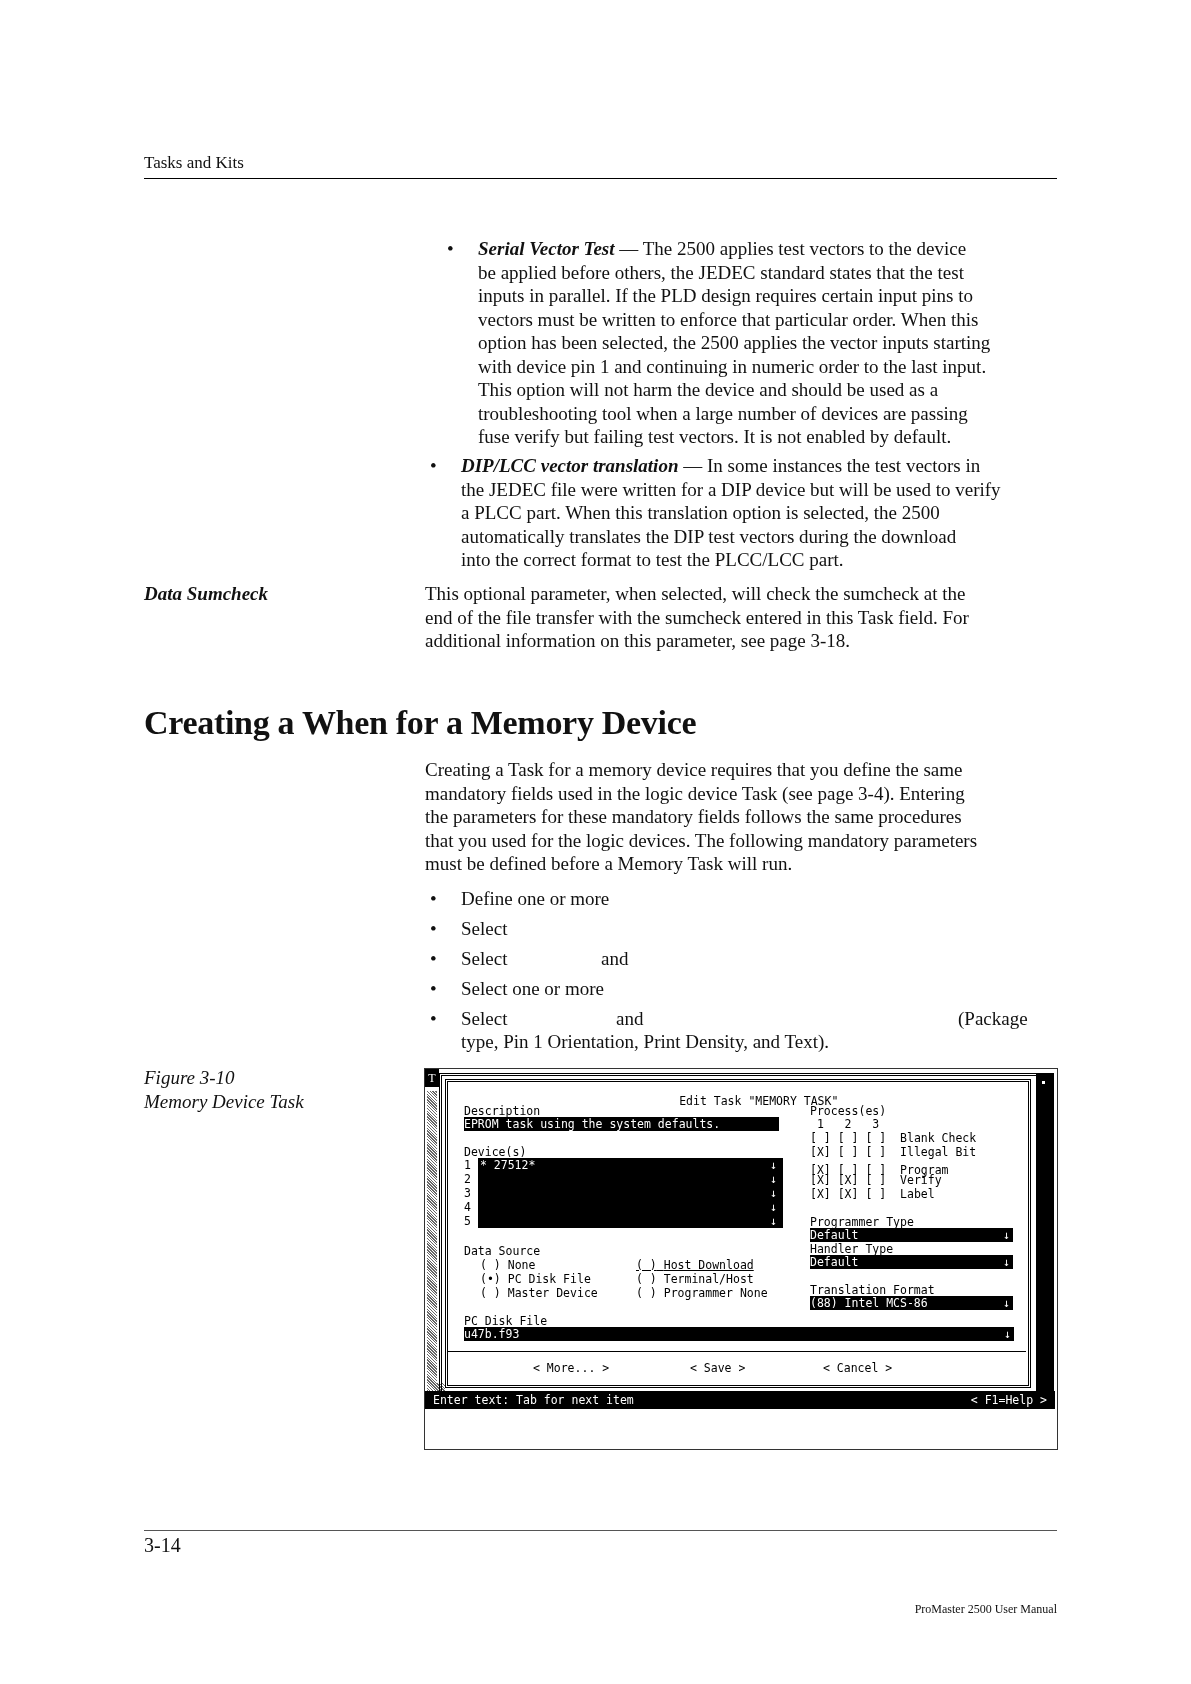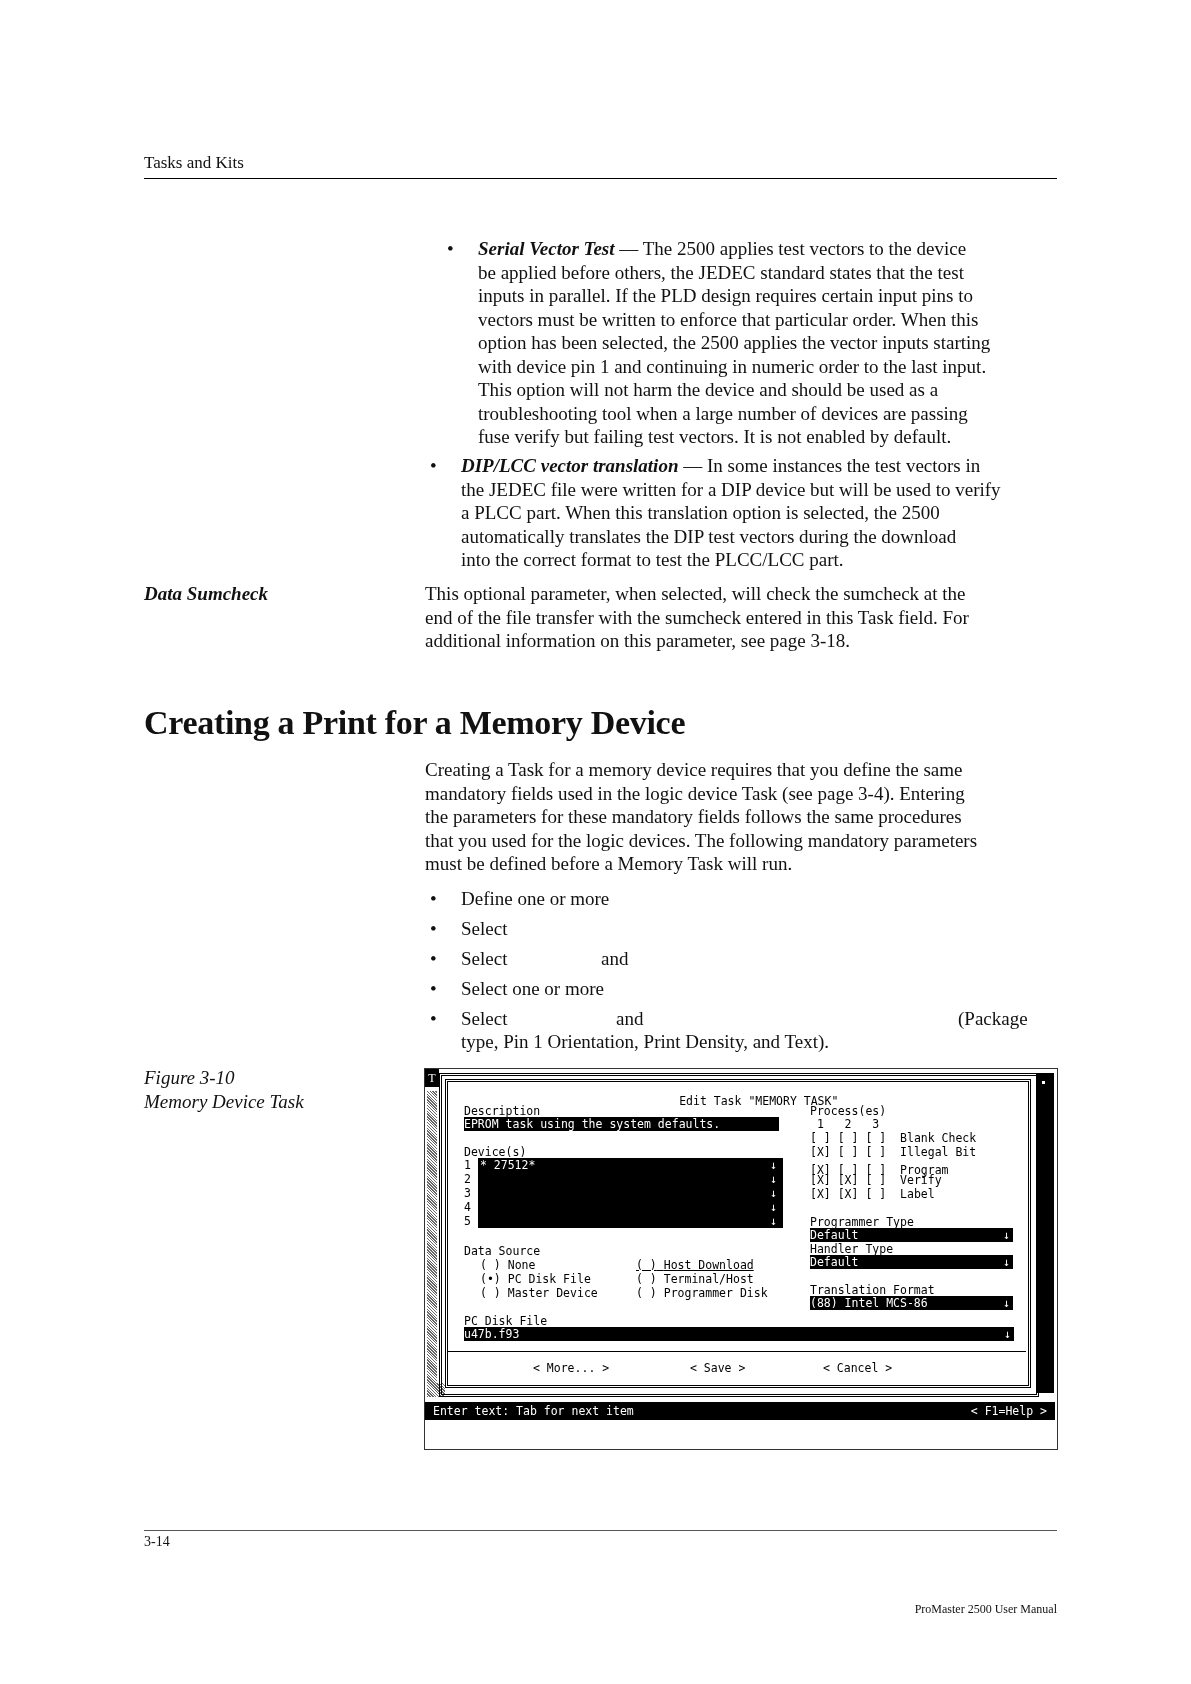--- a/index.html
+++ b/index.html
@@ -5,38 +5,38 @@
   html, body { margin:0; padding:0; background:#ffffff; }
   body { width:1191px; height:1684px; position:relative; overflow:hidden; font-family:"Liberation Serif","DejaVu Serif",serif; color:#111; }
   .abs { position:absolute; }
   .hdr { left:144px; top:153px; font-size:17px; }
   .rule { left:144px; width:913px; height:1px; background:#000; }
   .body-txt { font-size:19px; line-height:23.5px; }
   .bullet-dot { position:absolute; font-size:19px; line-height:23.5px; }
   .bold { font-weight:bold;font-style:italic; }
   h1.sec { position:absolute; left:144px; top:704px; margin:0; font-size:34px; font-weight:bold; letter-spacing:-0.3px; }
   .caption { left:144px; top:1066px; font-size:19px; line-height:23.5px; font-style:italic; }
-  .footer-l { left:144px; top:1534px; font-size:14px; }
+  .footer-l { left:144px; top:1534px; font-size:20px; }
   .footer-r { right:134px; top:1602px; font-size:12px; }
 
   
   .dlg { left:424px; top:1068px; width:632px; height:380px; border:1px solid #333; background:#fff; font-family:"DejaVu Sans Mono","Liberation Mono",monospace; font-size:11.5px; color:#000; }
   .mono { font-family:"DejaVu Sans Mono","Liberation Mono",monospace; font-size:11.5px; white-space:pre; line-height:14px; }
   .inv { background:#000; color:#fff; }
   .tmark { position:absolute; left:0; top:0; width:14px; height:18px; background:#000; color:#fff; font-size:12px; text-align:center; line-height:18px; font-family:"Liberation Serif",serif; }
   .dither { position:absolute; left:2px; top:22px; width:10px; height:292px; background:repeating-linear-gradient(45deg,#000 0 1px,#fff 1px 2px); opacity:0.6; }
   .dither2 { position:absolute; left:2px; top:314px; width:18px; height:14px; background:repeating-linear-gradient(45deg,#000 0 1px,#fff 1px 2px); opacity:0.6; }
   .frame-outer { position:absolute; left:14px; top:4px; width:594px; height:318px; border:3px double #000; }
   .frame-inner { position:absolute; left:20px; top:10px; width:580px; height:303px; border:3px double #000; }
   .btnrow-sep { position:absolute; left:23px; top:282px; width:578px; height:1px; background:#000; }
   .title-bar { position:absolute; left:0; top:-2px; width:100%; text-align:center; }
   .title-txt { background:#fff; padding:0 6px; position:relative; }
   .rscroll { position:absolute; left:611px; top:4px; width:18px; height:320px; background:#000; }
   .rscroll-dot { position:absolute; left:617px; top:12px; width:3px; height:3px; background:#fff; }
-  .status { position:absolute; left:0; top:333px; width:630px; height:18px; background:#000; color:#fff; }
+  .status { position:absolute; left:0; top:322px; width:630px; height:18px; background:#000; color:#fff; }
   .status-l { position:absolute; left:8px; top:2px; }
   .status-r { position:absolute; right:8px; top:2px; }
   .field { position:absolute; height:14px; }
   .arrow { position:absolute; right:3px; top:0; }
 </style>
 </head>
 <body>
 
 <div class="abs hdr">Tasks and Kits</div>
 <div class="abs rule" style="top:178px;"></div>
@@ -63,21 +63,21 @@
   <div>into the correct format to test the PLCC/LCC part.</div>
 </div>
 
 <div class="abs body-txt bold" style="left:144px; top:582px;">Data Sumcheck</div>
 <div class="abs body-txt" style="left:425px; top:582px; width:640px;">
   <div>This optional parameter, when selected, will check the sumcheck at the</div>
   <div>end of the file transfer with the sumcheck entered in this Task field. For</div>
   <div>additional information on this parameter, see page 3-18.</div>
 </div>
 
-<h1 class="sec">Creating a Print for a Memory Device</h1>
+<h1 class="sec">Creating a When for a Memory Device</h1>
 
 <div class="abs body-txt" style="left:425px; top:758px; width:640px;">
   <div>Creating a Task for a memory device requires that you define the same</div>
   <div>mandatory fields used in the logic device Task (see page 3-4). Entering</div>
   <div>the parameters for these mandatory fields follows the same procedures</div>
   <div>that you used for the logic devices. The following mandatory parameters</div>
   <div>must be defined before a Memory Task will run.</div>
 </div>
 
 <div>
@@ -139,21 +139,21 @@
     </div>
   </div>
 
   <div class="abs mono" style="left:39px; top:175px;">Data Source</div>
   <div>
     <div class="abs mono" style="left:55px; top:189px;"><span>( )</span> <span>None</span></div>
     <div class="abs mono" style="left:55px; top:203px;"><span>(•)</span> <span>PC Disk File</span></div>
     <div class="abs mono" style="left:55px; top:217px;"><span>( )</span> <span>Master Device</span></div>
     <div class="abs mono" style="left:211px; top:189px;text-decoration:underline;"><span>( )</span> <span>Host Download</span></div>
     <div class="abs mono" style="left:211px; top:203px;"><span>( )</span> <span>Terminal/Host</span></div>
-    <div class="abs mono" style="left:211px; top:217px;"><span>( )</span> <span>Programmer Disk</span></div>
+    <div class="abs mono" style="left:211px; top:217px;"><span>( )</span> <span>Programmer None</span></div>
   </div>
 
   <div class="abs mono" style="left:39px; top:245px;">PC Disk File</div>
   <div class="field mono inv" style="left:39px; top:258px; width:550px;"><span>u47b.f93</span><span class="arrow">↓</span></div>
 
   <div class="abs mono" style="left:385px; top:35px;">Process(es)</div>
   <div class="abs mono" style="left:385px; top:48px;"> 1   2   3</div>
   <div>
     <div class="abs mono" style="left:385px; top:62px;"><span>[ ] [ ] [ ]</span>  <span>Blank Check</span></div>
     <div class="abs mono" style="left:385px; top:76px;"><span>[X] [ ] [ ]</span>  <span>Illegal Bit</span></div>

